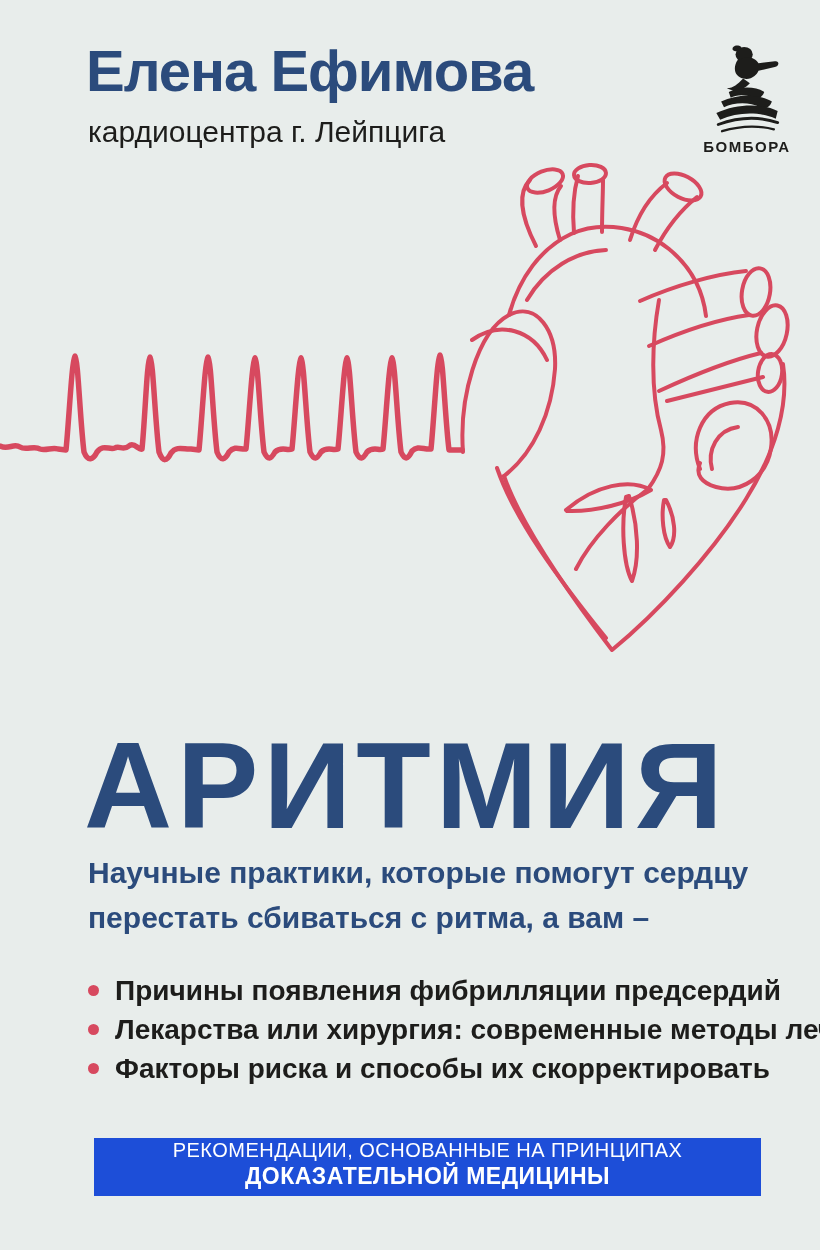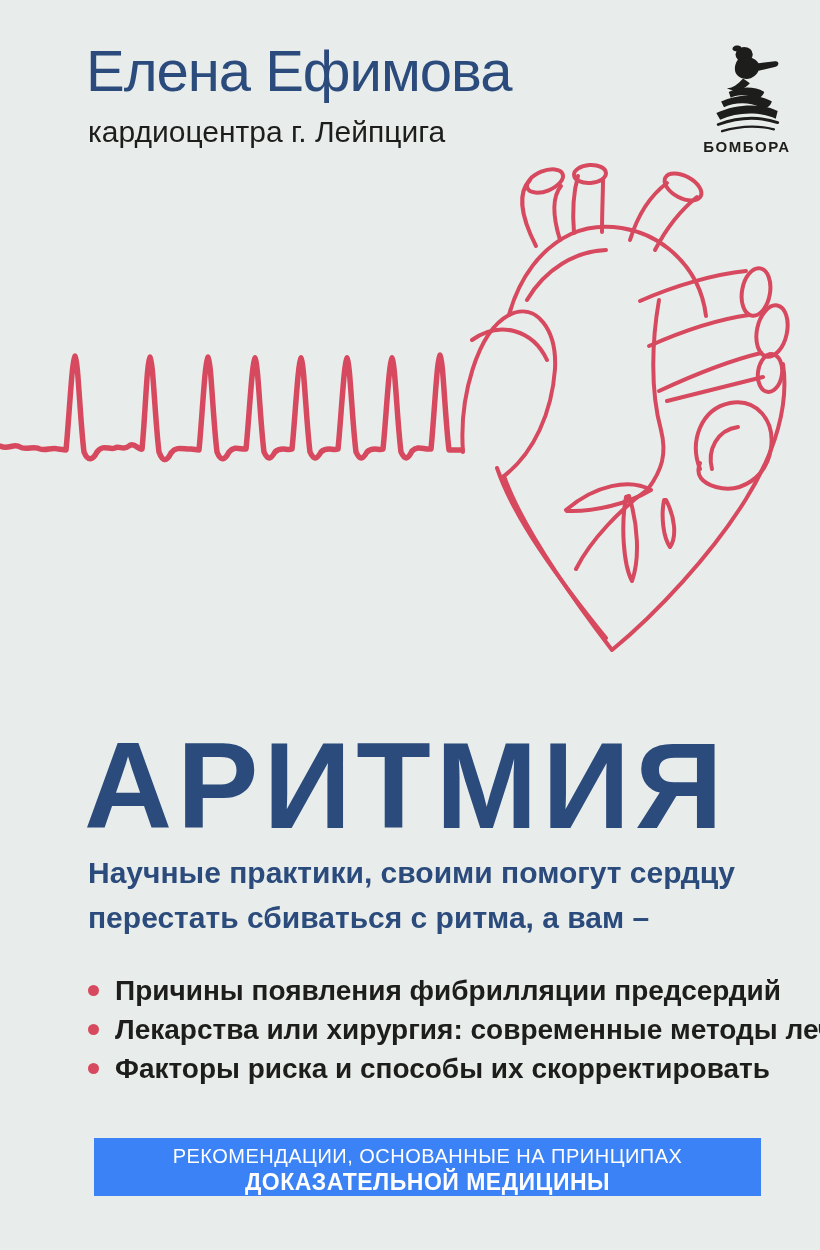--- a/index.html
+++ b/index.html
@@ -12,21 +12,21 @@
     height: 1250px;
     background: #e8edeb;
     overflow: hidden;
   }
 
   
   .author-name {
     position: absolute;
     left: 86px; top: 36px;
     font-size: 58px;
-    font-weight: 400;
+    font-weight: 700;
     letter-spacing: -1px;
     color: #2b4b7c;
     line-height: 1.2;
     white-space: nowrap;
   }
   .credentials {
     position: absolute;
     left: 88px; top: 112px;
     font-size: 30px;
     color: #1d1d1b;
@@ -106,25 +106,25 @@
     line-height: 36px;
     white-space: nowrap;
     font-weight: bold;
   }
 
   
   .banner {
     position: absolute;
     left: 94px; top: 1138px;
     width: 667px; height: 58px;
-    background: #3b82f6;
+    background: #1d4ed8;
     display: flex;
     flex-direction: column;
     align-items: center;
-    justify-content: flex-end;
+    justify-content: flex-start;
     color: #ffffff;
     text-align: center;
   }
   .banner-line1 {
     font-size: 20px;
     letter-spacing: 0.5px;
     line-height: 25px;
     white-space: nowrap;
   }
   .banner-line2 {
@@ -215,21 +215,21 @@
         <path d="M 629 496 C 638 524 640 559 632 581 C 623 564 621 524 626 497 Z"></path>
         <path d="M 666 500 C 675 517 677 537 670 547 C 663 537 661 516 664 500 Z"></path>
         <path d="M 648 489 C 621 509 591 539 576 569"></path>
       </g>
     </g>
   </svg>
 
   <div class="title-line title-line2">АРИТМИЯ</div>
 
   <div class="subtitle">
-    <div>Научные практики, своими помогут сердцу</div>
+    <div>Научные практики, которые помогут сердцу</div>
     <div>перестать сбиваться с ритма, а вам –</div>
   </div>
 
   <div class="bullets">
     <div class="bullet-row">
       <span class="bullet-dot"></span>
       <span class="bullet-text">Причины появления фибрилляции предсердий</span>
     </div>
     <div class="bullet-row">
       <span class="bullet-dot"></span>

